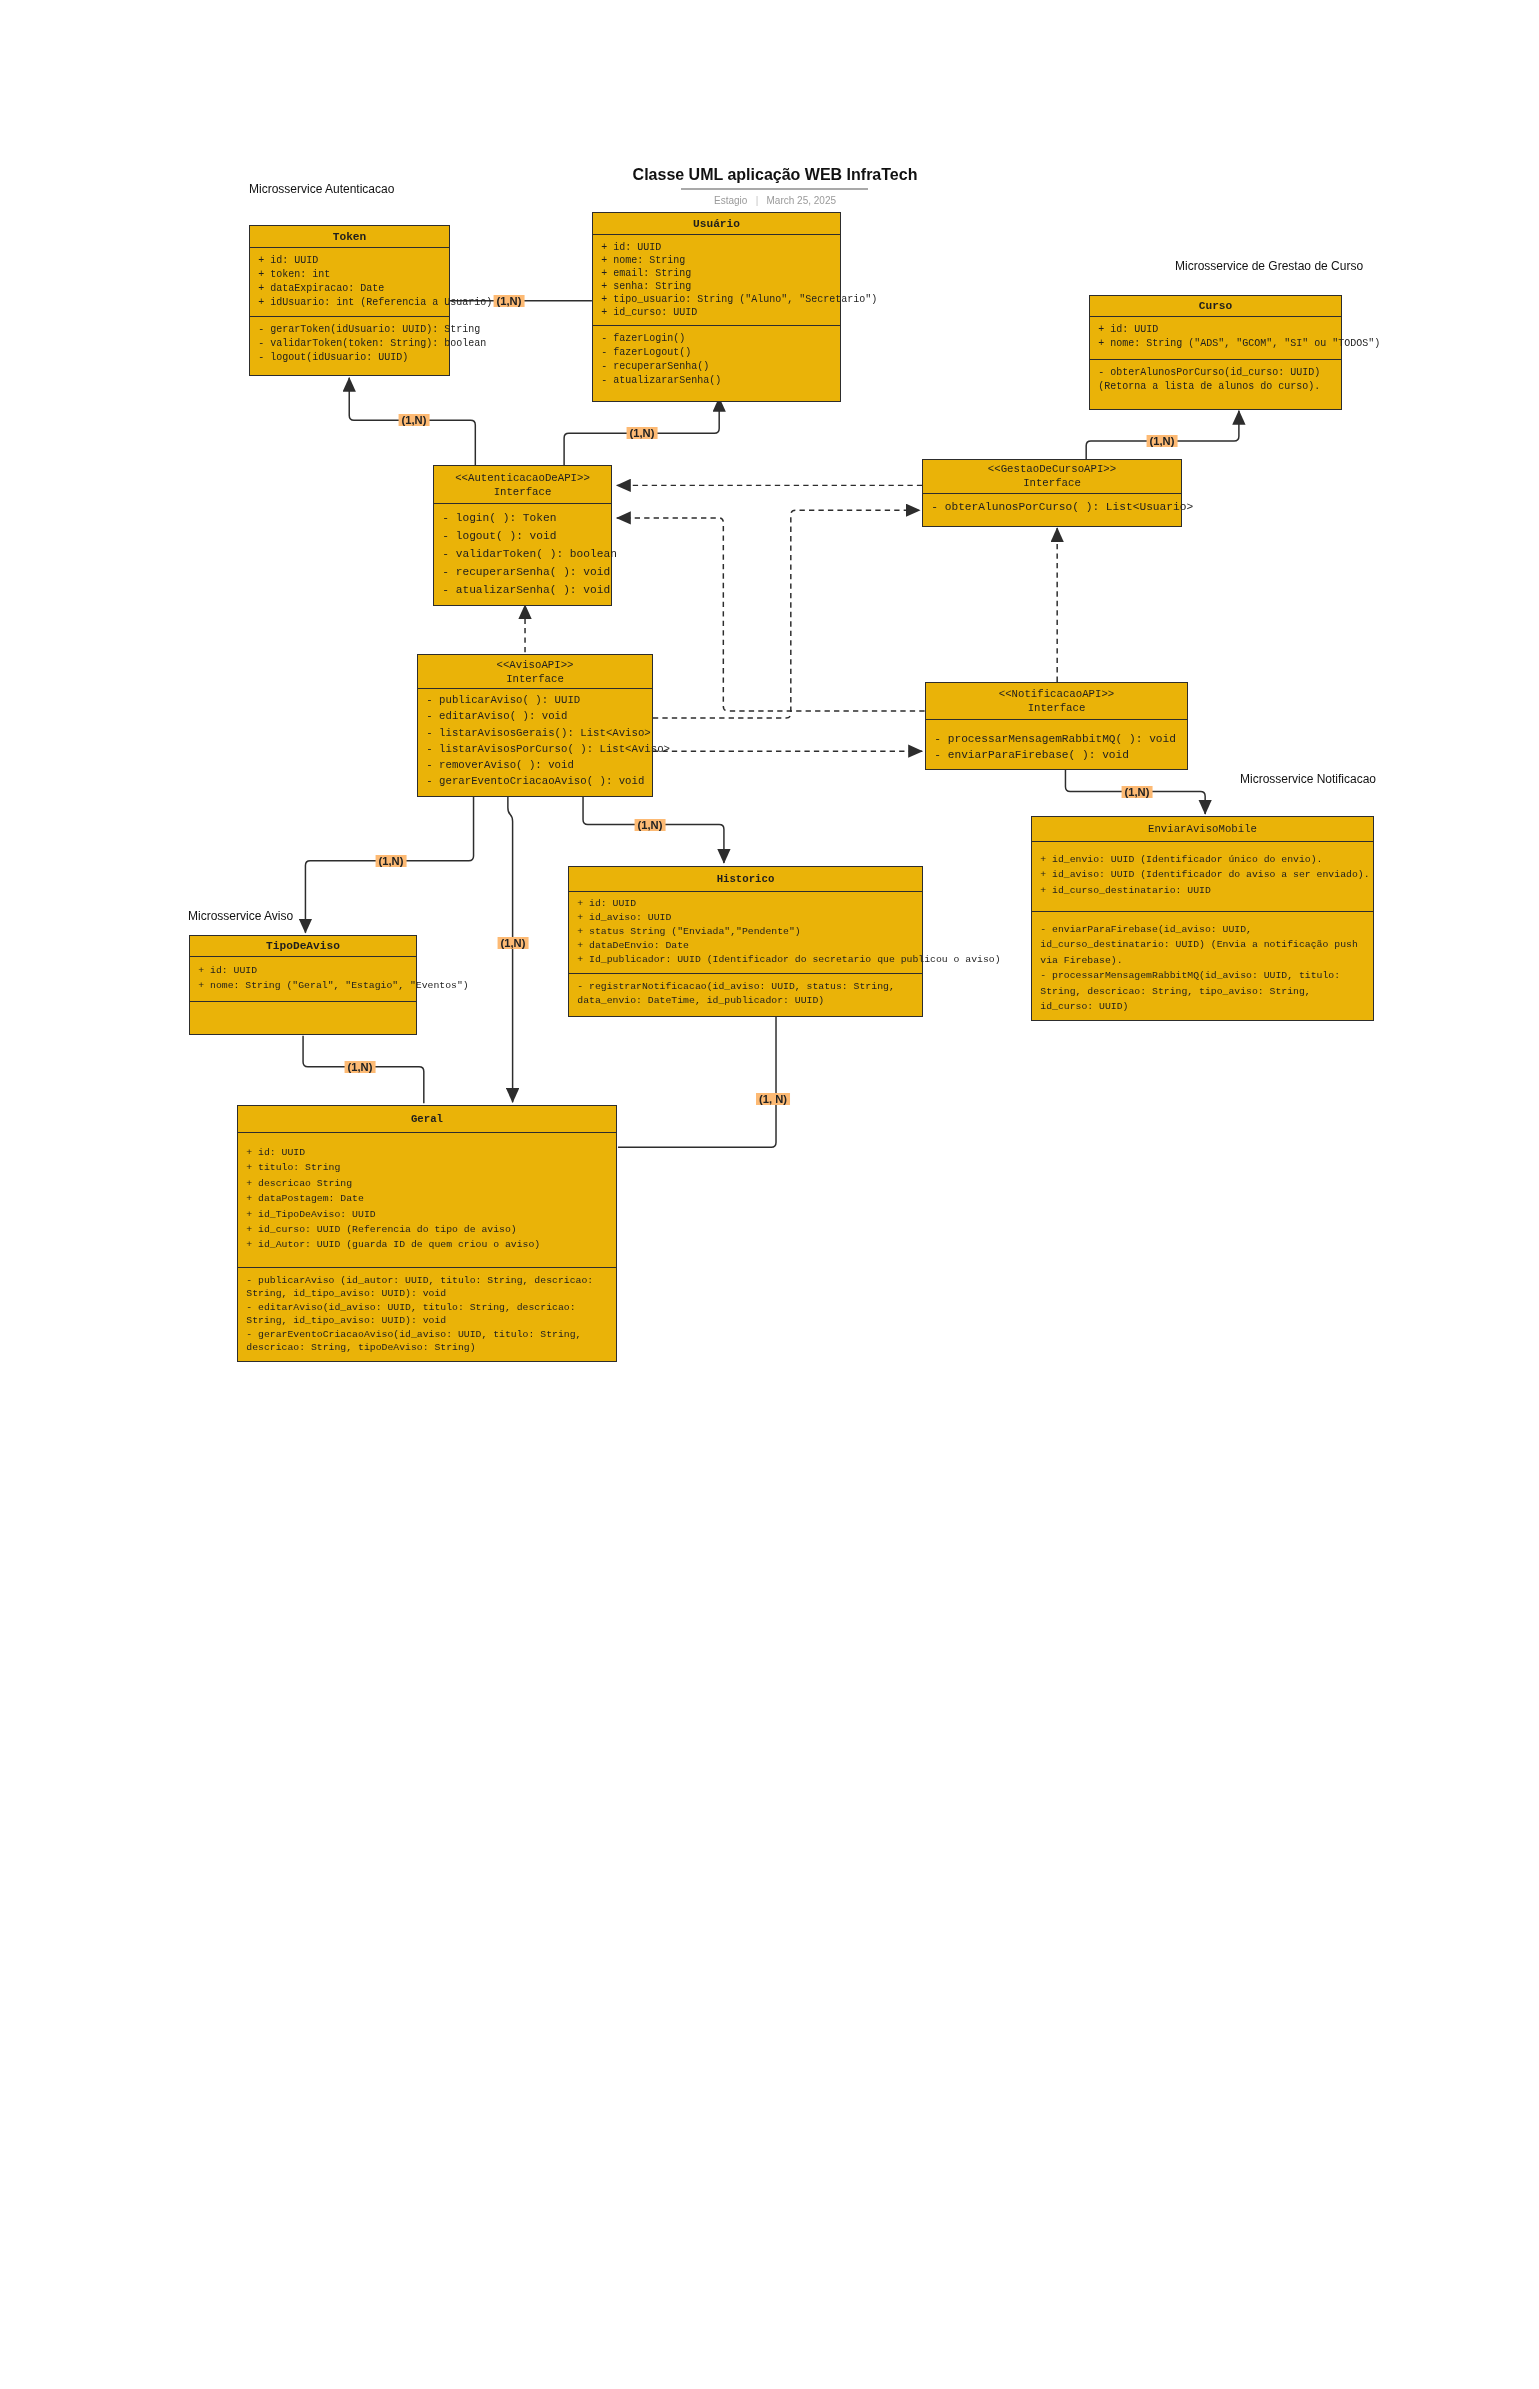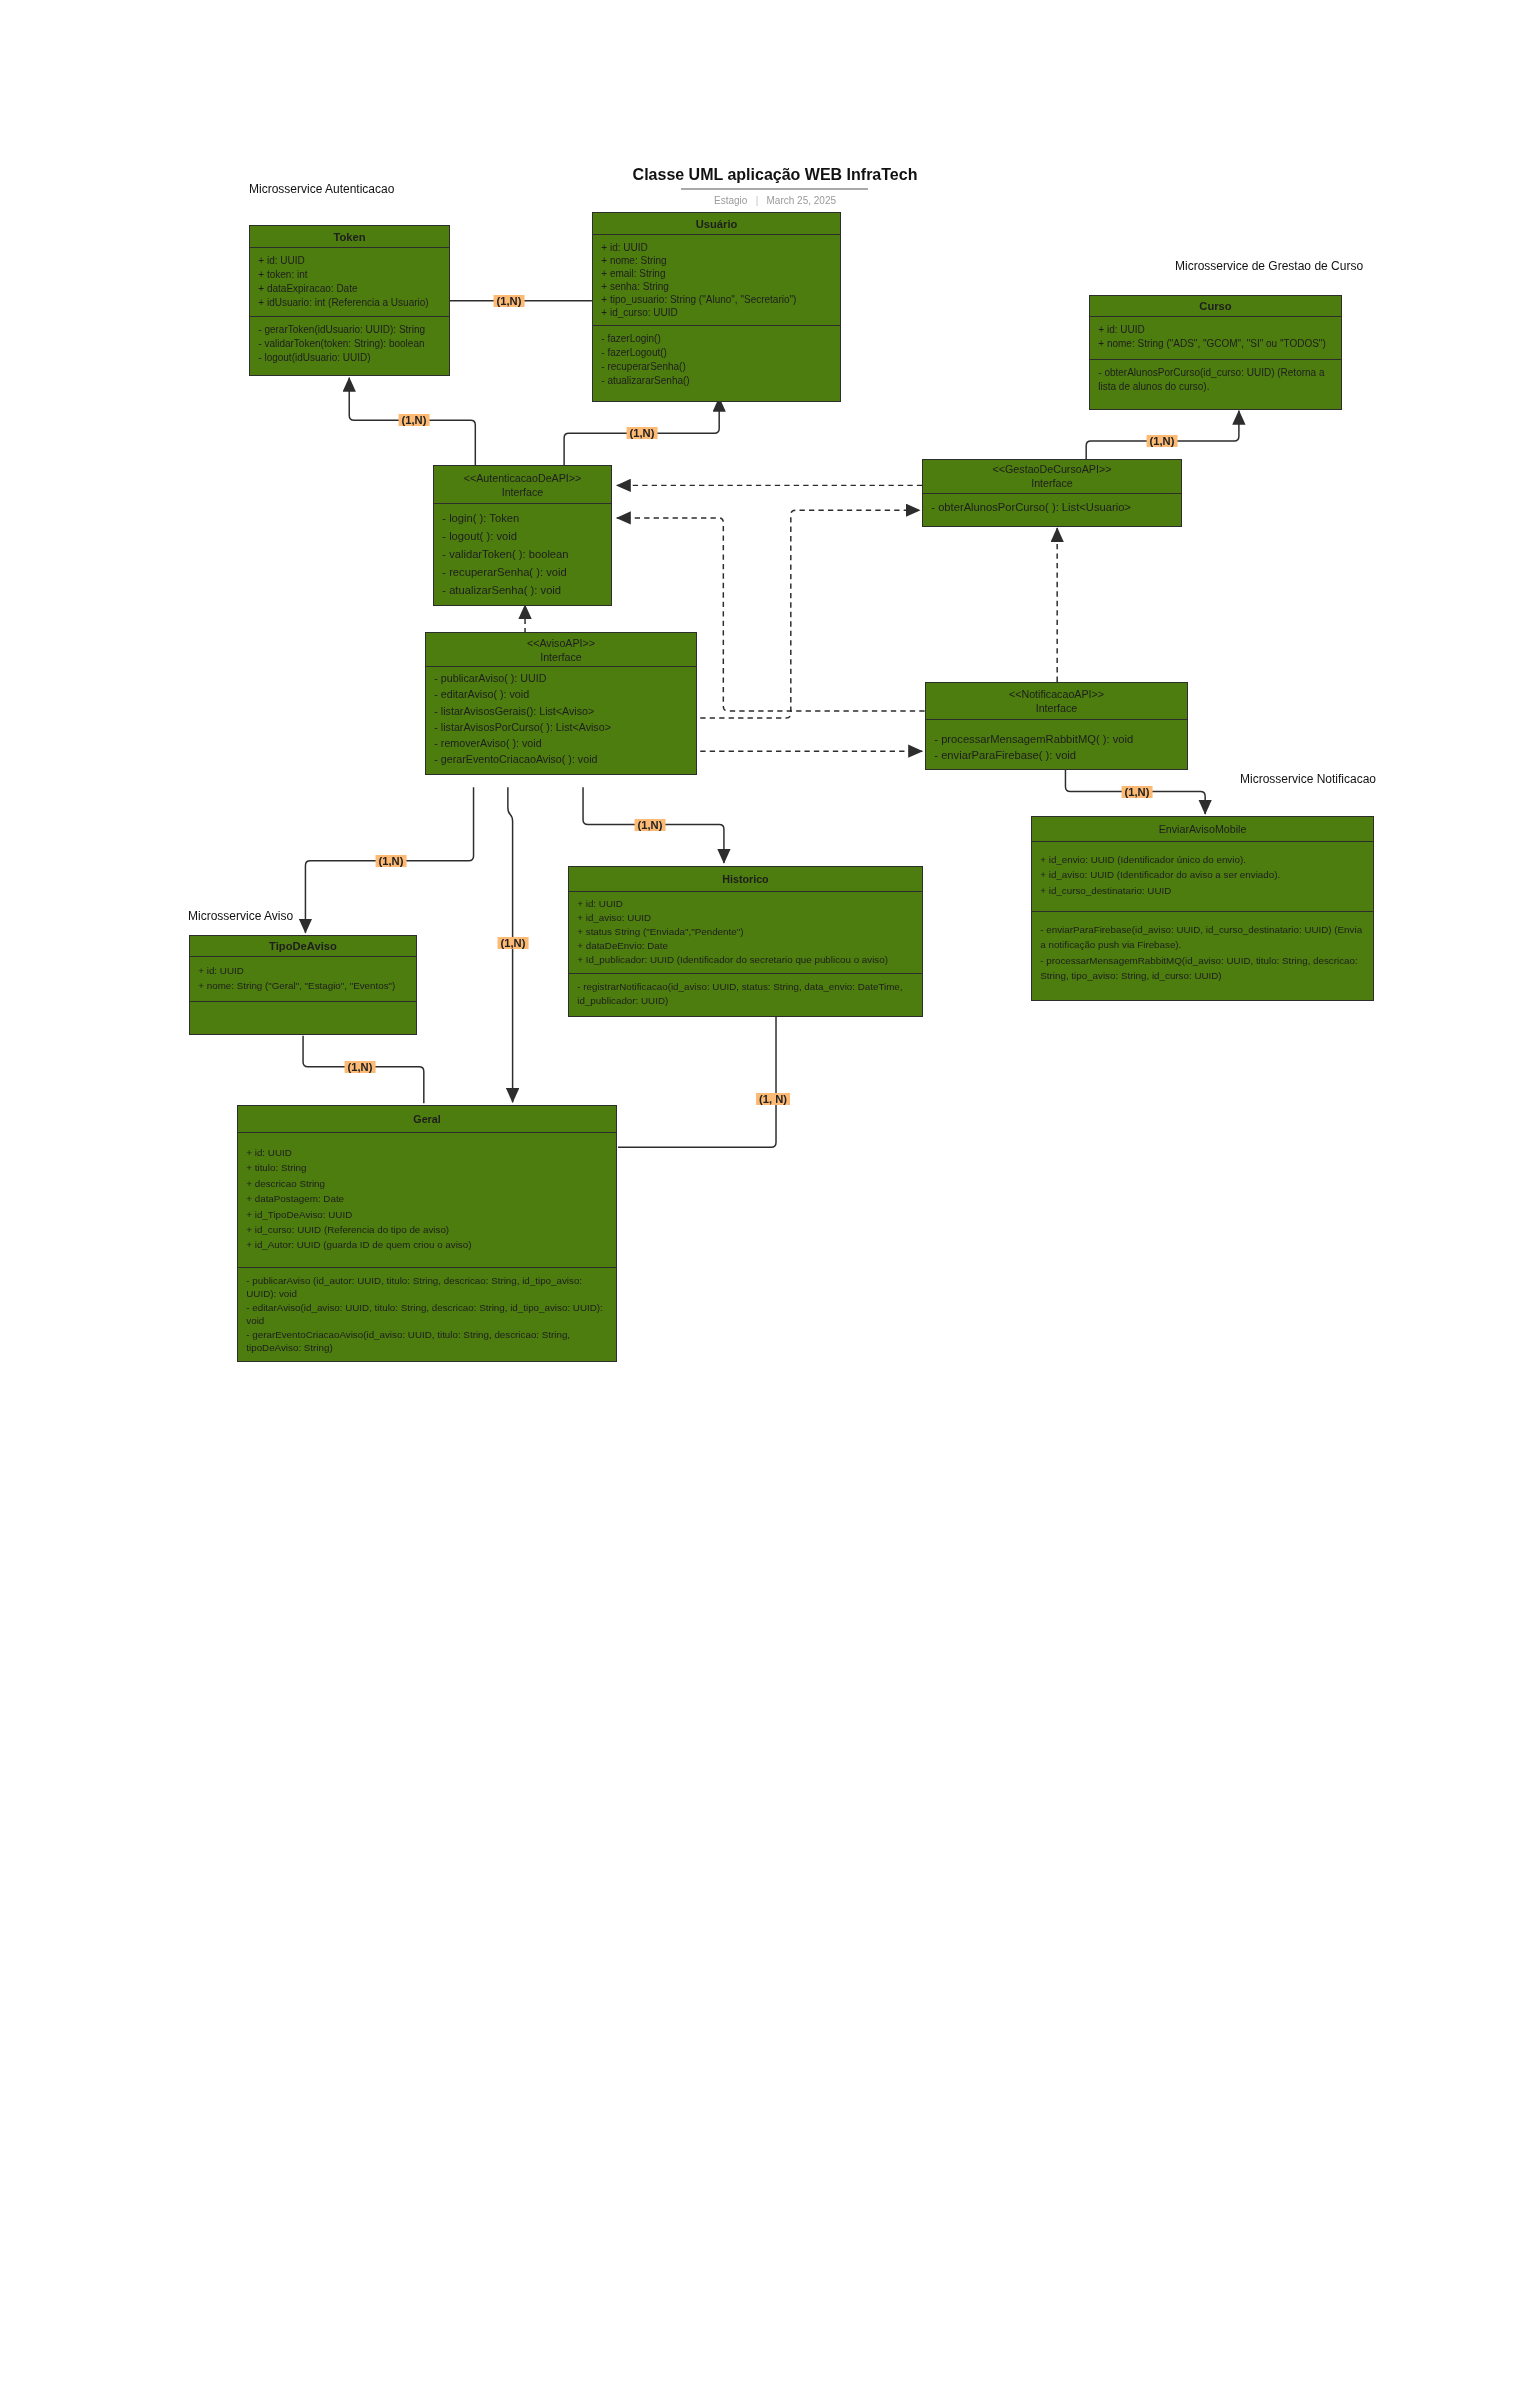--- a/index.html
+++ b/index.html
@@ -2,22 +2,22 @@
 <html style="font-size:9.5px"><head>
 <meta charset="utf-8">
 <style>
   html,body{margin:0;padding:0;background:#ffffff;}
   #canvas{
     position:relative;width:1539px;height:2389px;background:#ffffff;
     font-family:"Liberation Sans",sans-serif;color:#1e1e1e;
   }
   #wires{position:absolute;left:0;top:0;width:1539px;height:2389px;}
   .uml{
-    position:absolute;background:#4d7c0f;border:1.5px solid #2d2d2d;
-    box-sizing:border-box;font-size:10px;line-height:14px;
+    position:absolute;background:#eab308;border:1.5px solid #2d2d2d;
+    box-sizing:border-box;font-size:10px;line-height:14px;font-family:Liberation Mono, monospace;
   }
   .uml-title{
     text-align:center;font-weight:bold;font-size:11.2px;
     display:flex;flex-direction:column;justify-content:center;
     padding:2.4px 4.7px;box-sizing:border-box;
   }
   .uml-title.plain{font-weight:normal;}
   .uml-title .stereo{font-weight:normal;}
   .sec{border-top:1.5px solid #2d2d2d;padding:6px 8.3px;box-sizing:border-box;}
   .row{white-space:nowrap;}
@@ -146,21 +146,21 @@
   <div class="uml" style="left:922px;top:459px;width:260px;">
     <div class="uml-title plain" style="min-height:31px;font-size:10.7px;">
       <div class="stereo">&lt;&lt;GestaoDeCursoAPI&gt;&gt;</div>
       <div>Interface</div>
     </div>
     <div class="sec if-methods" style="min-height:33px;line-height:15.4px;">
       <div class="row">- obterAlunosPorCurso( ): List&lt;Usuario&gt;</div>
     </div>
   </div>
 
-  <div class="uml" style="left:417px;top:632px;width:272px;margin-left:8px;">
+  <div class="uml" style="left:417px;top:654px;width:236px;">
     <div class="uml-title plain" style="min-height:33px;font-size:10.7px;">
       <div class="stereo">&lt;&lt;AvisoAPI&gt;&gt;</div>
       <div>Interface</div>
     </div>
     <div class="sec" style="min-height:101px;line-height:16.3px;padding-top:3px;font-size:10.7px;">
       <div class="row">- publicarAviso( ): UUID</div>
       <div class="row">- editarAviso( ): void</div>
       <div class="row">- listarAvisosGerais(): List&lt;Aviso&gt;</div>
       <div class="row">- listarAvisosPorCurso( ): List&lt;Aviso&gt;</div>
       <div class="row">- removerAviso( ): void</div>

